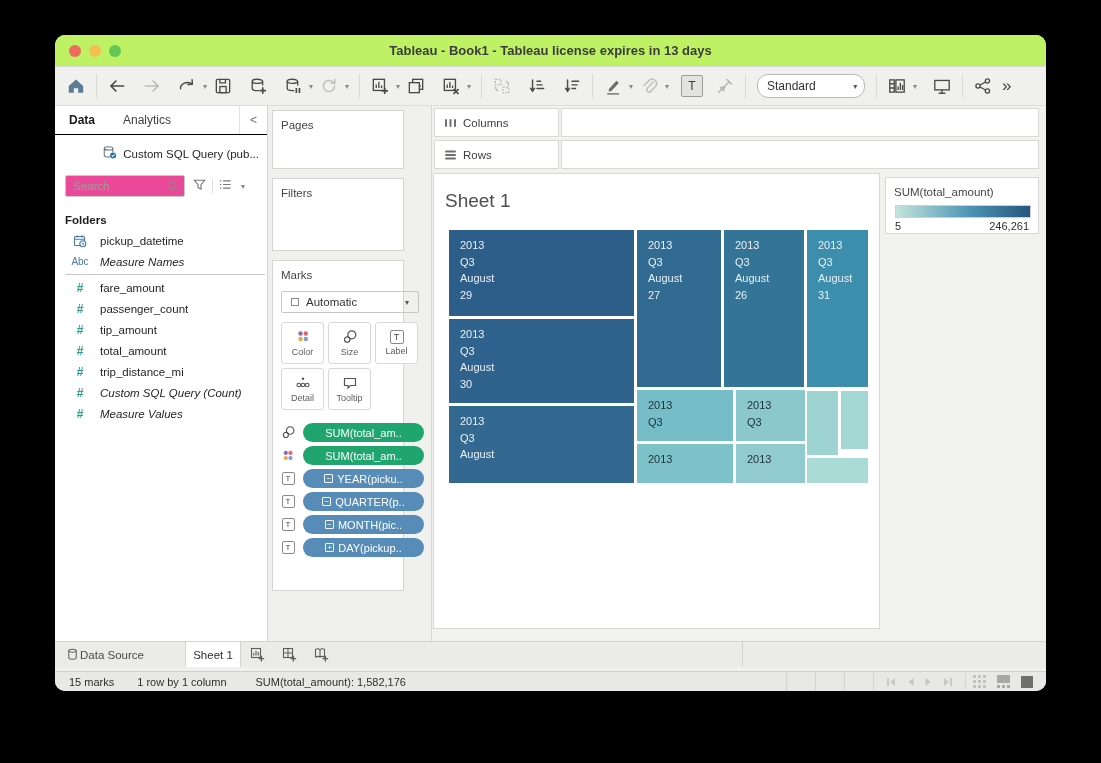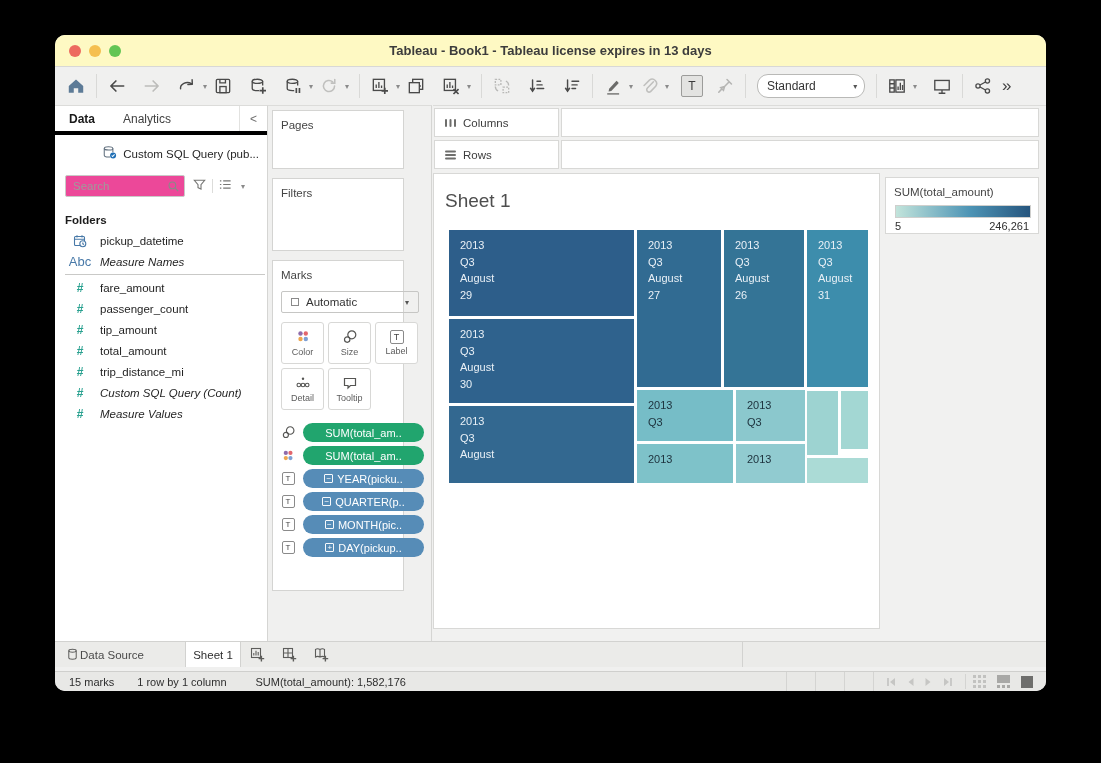--- a/index.html
+++ b/index.html
@@ -4,21 +4,21 @@
 <style>
   * { box-sizing: border-box; margin: 0; padding: 0; }
   html,body { width:1101px; height:763px; }
   body { background:#000; position:relative; font-family:"Liberation Sans",sans-serif; overflow:hidden; }
 
   .window { position:absolute; left:55px; top:35px; width:991px; height:656px;
             background:#f0f0ef; border-radius:10px; overflow:hidden;
             box-shadow:0 18px 50px rgba(0,0,0,.6); }
 
   
-  .titlebar { position:absolute; left:0; top:0; right:0; height:32px; background:#fef9c3;
+  .titlebar { position:absolute; left:0; top:0; right:0; height:32px; background:#bef264;
               border-bottom:1px solid #d8d8d6; display:flex; align-items:center; }
   .traffic { position:absolute; left:14px; top:10px; display:flex; gap:8px; }
   .light { width:12px; height:12px; border-radius:50%; }
   .title-text { width:100%; text-align:center; font-size:13px; font-weight:bold; color:#3c3c3c; }
 
   
   .toolbar { position:absolute; left:0; top:32px; right:0; height:38px; background:#f0f0ef;
              display:flex; align-items:center; padding:0 8px; }
   .tb-icon { display:inline-flex; align-items:center; justify-content:center;
              width:26px; height:28px; flex:0 0 auto; }
@@ -30,37 +30,37 @@
              font-size:12px; color:#3a3a3a; }
   .tb-select { width:108px; height:24px; border:1px solid #b9b9b7; border-radius:11px; background:#fff;
                display:flex; align-items:center; margin:0 4px;gap:31px; }
   .tb-select .sel-text { flex:1; font-size:12px; color:#333; padding-left:9px; }
   .tb-select .sel-caret { width:20px; text-align:center; font-size:8px; color:#555; }
   .tb-overflow { font-size:17px; color:#3f3f3f; margin-left:6px; }
 
   
   .data-pane { position:absolute; left:0; top:70px; width:213px; height:536px;
                background:#fff; border-right:1px solid #d5d5d3; border-top:1px solid #dcdcda; }
-  .dp-tabs { height:29px; border-bottom:4px solid #000000; display:flex; align-items:center; }
+  .dp-tabs { height:29px; border-bottom:1px solid #000000; display:flex; align-items:center; }
   .dp-tab { font-size:12px; padding:0 14px; color:#3f3f3f; height:100%; display:flex; align-items:center; }
   .dp-tab.active { font-weight:bold; color:#1a1a1a; }
   .dp-collapse { margin-left:auto; padding:0 10px; color:#6f6f6f; font-size:12px; border-left:1px solid #e2e2e0; height:100%; display:flex; align-items:center; }
   .dp-conn { display:flex; align-items:center; gap:6px; padding:10px 8px 8px 10px; font-size:11.5px; color:#262626;justify-content:flex-end; }
   .dp-search-row { display:flex; align-items:center; margin:5px 8px 8px 10px; }
   .dp-search { position:relative; width:120px; height:22px; border:1px solid #c9c9c7; border-radius:2px; background:#ec4899; }
   .dp-search input { width:100%; height:100%; border:0; outline:none; font-size:11.5px; color:#333;
                      padding:0 20px 0 7px; font-family:inherit; background:transparent; }
   .dp-search input::placeholder { color:#9d9d9b; }
   .dp-search svg { position:absolute; right:4px; top:4px; }
   .dp-search-icons { display:flex; align-items:center; gap:5px; margin-left:7px; }
   .dp-folders { font-size:11.5px; font-weight:bold; color:#1c1c1c; padding:9px 0 4px 10px; }
   .field-row { display:flex; align-items:center; height:21px; padding-left:14px; gap:9px; }
   .field-row .fi { width:22px; display:flex; justify-content:center; align-items:center; flex:0 0 auto; }
   .fi-num { color:#2aa190; font-weight:bold; font-size:12px; }
-  .fi-abc { color:#4879a8; font-size:13px; letter-spacing:0; }
+  .fi-abc { color:#4879a8; font-size:10px; letter-spacing:0; }
   .fname { font-size:11.5px; color:#1f1f1f; white-space:nowrap; }
   .fname.italic { font-style:italic; }
   .field-divider { height:1px; background:#c9c9c7; margin:2px 2px 2px 10px; }
 
   
   .cards-col { position:absolute; left:213px; top:70px; width:164px; height:536px;
                background:#f0f0ef; border-right:1px solid #d5d5d3; border-top:1px solid #dcdcda; }
   .card { position:absolute; left:4px; width:132px; background:#fff; border:1px solid #d4d4d2; }
   .card-label { font-size:11.5px; color:#454545; padding:8px 0 0 8px; }
   .card-pages { top:4px; height:59px; }

